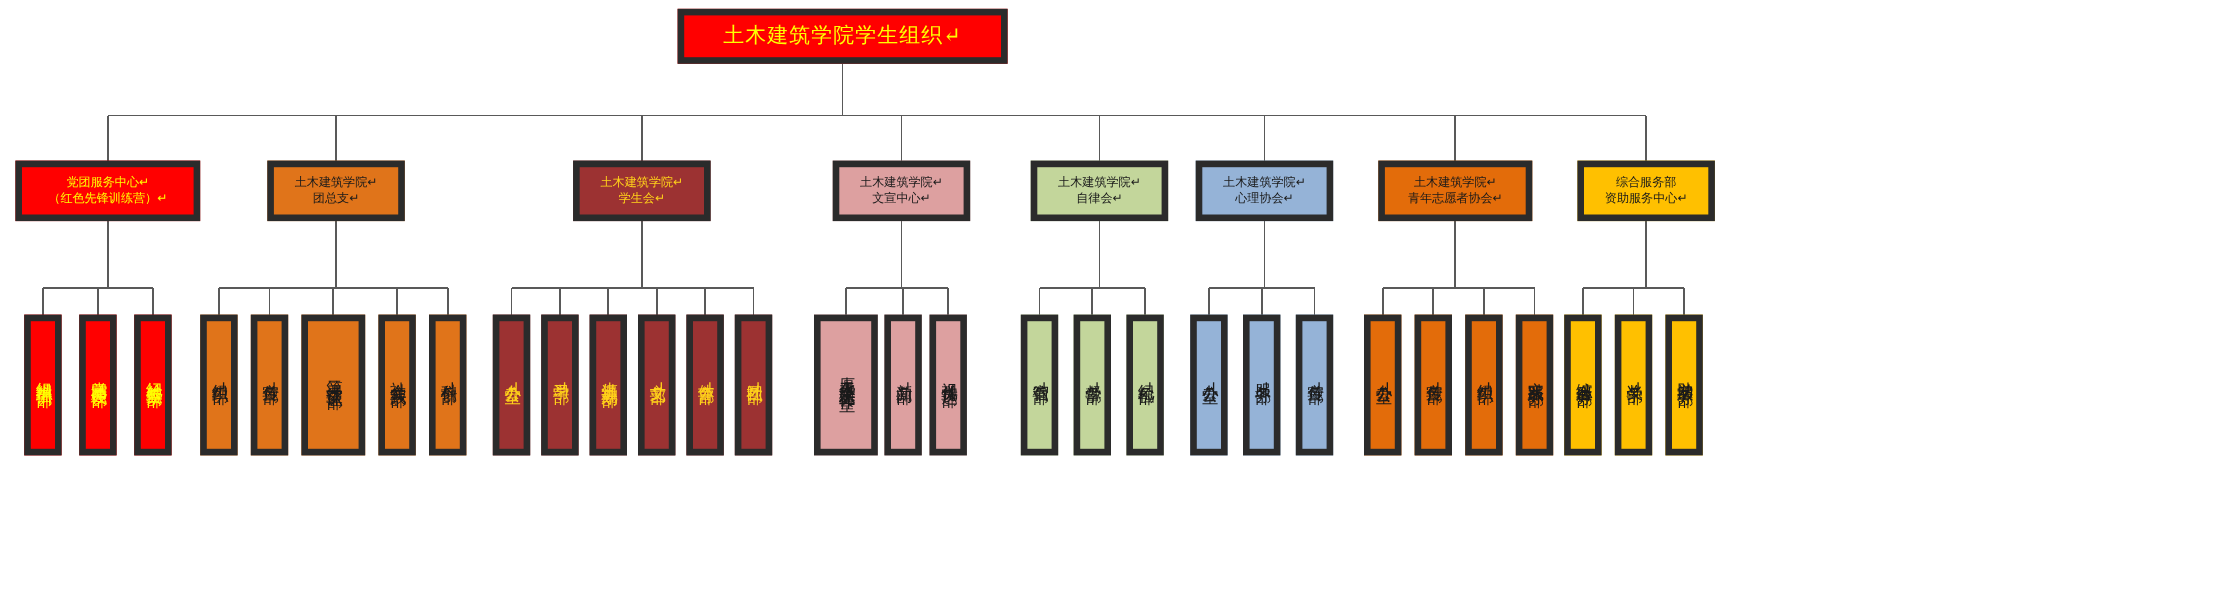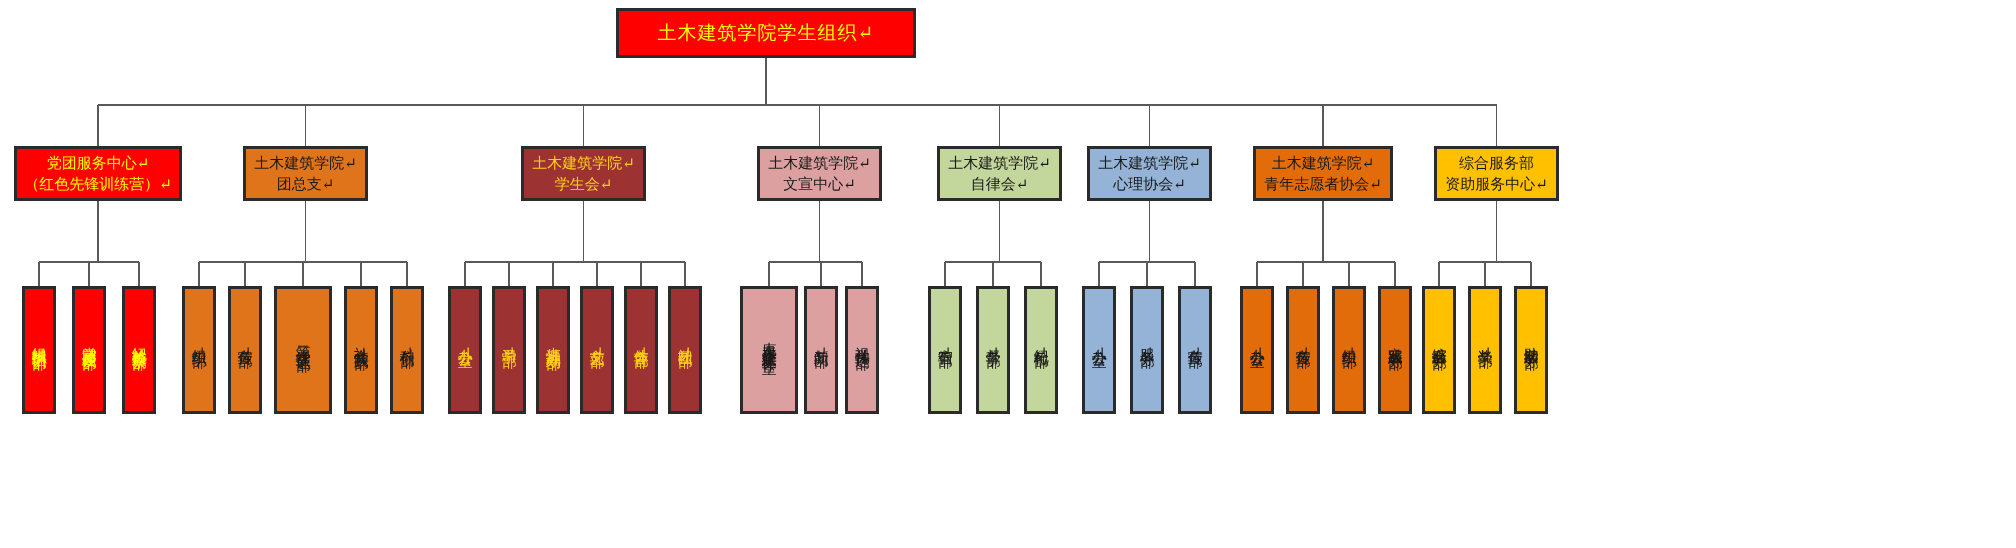--- a/index.html
+++ b/index.html
@@ -9,39 +9,39 @@
     font-family:"Liberation Serif","DejaVu Serif",serif;
     overflow:hidden;
     position:relative;
   }
   #chart{position:absolute;left:0;top:0;width:2016px;height:548px;}
   svg.lines{position:absolute;left:0;top:0;width:2016px;height:548px;pointer-events:none;}
 
   .node{
     position:absolute;
     box-sizing:border-box;
-    border:3px solid #7f1d1d;
+    border:6px solid #7f1d1d;
     display:flex;
     align-items:center;
     justify-content:center;
     text-align:center;
     line-height:1.35;
     white-space:pre-line;
     z-index:3;
   }
   .node .txt{display:block;width:100%;}
 
   
   .root{
     font-size:19px;
     letter-spacing:1px;
     font-weight:400;
   }
   
-  .lvl2{font-size:15px;}
+  .lvl2{font-size:11px;font-family:Liberation Serif, serif;}
   
   .leaf{
     font-size:15px;
     writing-mode:vertical-rl;
     text-orientation:upright;
     letter-spacing:2px;
     padding:6px 0;
     align-items:flex-start;
     justify-content:center;
   }

